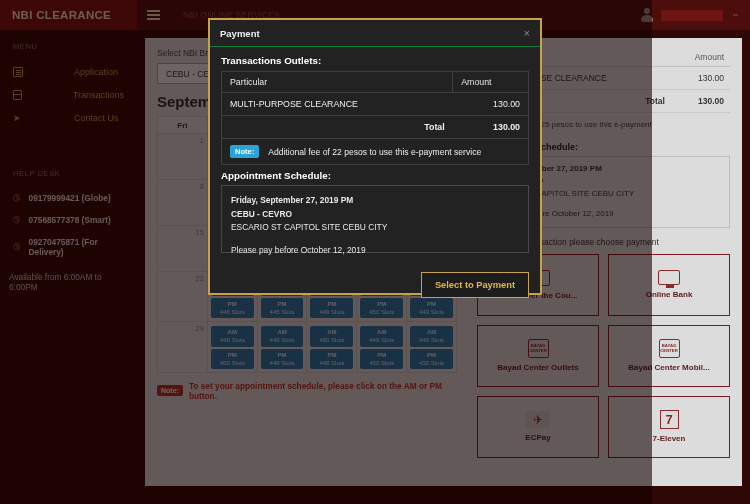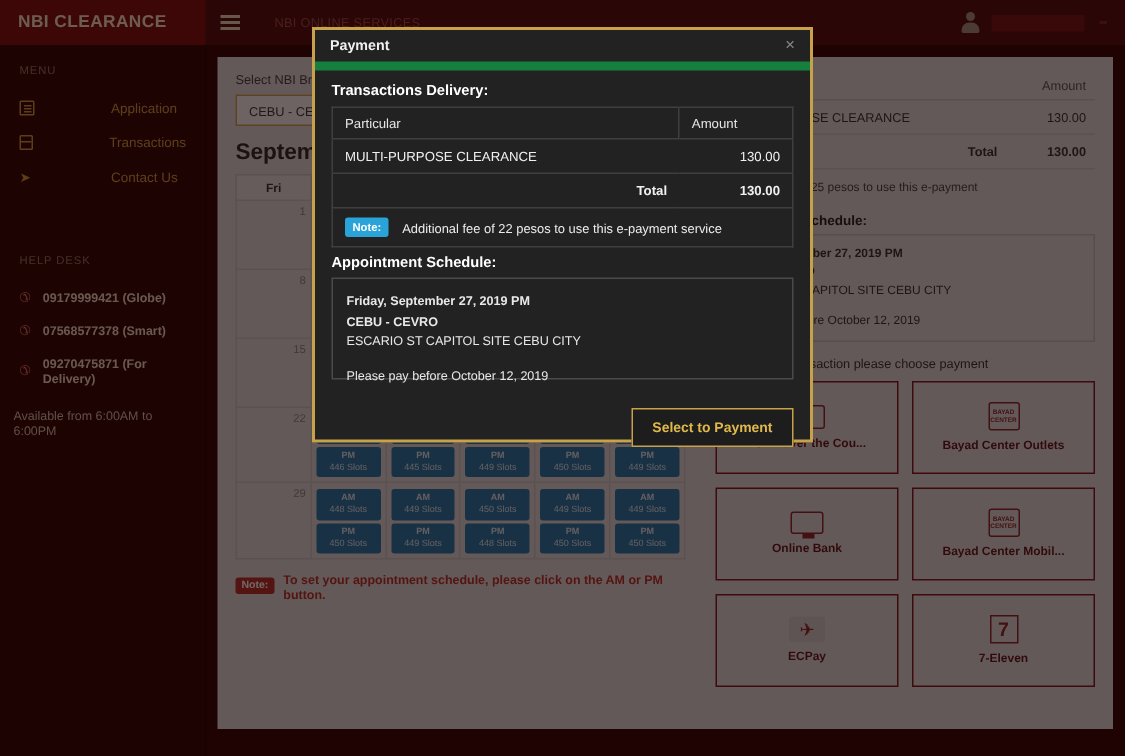--- a/index.html
+++ b/index.html
@@ -2,21 +2,21 @@
 <html><head>
 <meta charset="utf-8">
 <style>
   * { box-sizing: border-box; margin: 0; padding: 0; }
   html, body {
     width: 750px; height: 504px;
     font-family: "Liberation Sans", sans-serif;
     background: #2a0505;
     overflow: hidden;
   }
-  #app { position: relative; width: 750px; height: 504px; background: #000000; }
+  #app { position: relative; width: 652px; height: 504px; background: #000000; }
 
   
   .topbar { position: absolute; top: 0; left: 0; width: 750px; height: 30px;
             background: #4c0d0d; display: flex; align-items: center; }
   .brandbox { width: 137px; height: 30px; background: #7b1113; display: flex;
               align-items: center; padding-left: 12px; }
   .brand { color: #f2e4c9; font-size: 11.5px; font-weight: bold; letter-spacing: .3px; }
   .hamburger { width: 32px; height: 30px; display: flex; flex-direction: column;
                justify-content: center; align-items: center; gap: 2.5px; cursor: pointer; }
   .hamburger span { display: block; width: 13px; height: 1.5px; background: #e8d7b4; }
@@ -114,21 +114,21 @@
   .ic-711 { width:19px; height:19px; border:1.6px solid #8a2a2a; display:flex;
             align-items:center; justify-content:center; font-size:13px;
             font-weight:bold; color:#8a2a2a; }
 
   
   .dim { position:absolute; inset:0; background: rgba(20,2,2,.60); }
 
   
   .modal { position:absolute; top:18px; left:208px; width:334px; height:277px;
            background:#222222; border:2px solid #c8a24a; }
-  .modal-head { height: 27px; border-bottom:6px solid #15803d; display:flex;
+  .modal-head { height: 27px; border-bottom:1px solid #15803d; display:flex;
                 align-items:center; padding: 0 10px; }
   .modal-title { color:#f0f0f0; font-size:9.5px; font-weight:bold; }
   .modal-x { margin-left:auto; color:#8a8a8a; font-size:11px; line-height:1; cursor:pointer; }
   .modal-body { padding: 8px 11px 10px; }
   .m-h { color:#ffffff; font-size:9.8px; font-weight:bold; margin-bottom:5px; }
   .m-table { width:100%; border-collapse:collapse; border:1px solid #3f3f3f; }
   .m-table th { font-size:8.8px; color:#e6e6e6; font-weight:normal; text-align:left;
                 padding: 5px 8px; border-bottom:1px solid #3f3f3f; }
   .m-table th.amt { border-left:1px solid #3f3f3f; }
   .m-table td { font-size:8.8px; color:#f0f0f0; padding: 6px 8px;
@@ -342,26 +342,26 @@
           <span>Please pay before October 12, 2019</span>
         </div>
         <div class="r-sub">To complete transaction please choose payment</div>
 
         <div class="pay-grid">
           <div class="pay-card">
             <span class="pay-ico ic-bank"></span>
             <span class="plabel">Bank Over the Cou...</span>
           </div>
           <div class="pay-card">
+            <span class="pay-ico ic-mon"></span>
+            <span class="plabel">Online Bank</span>
+          </div>
+          <div class="pay-card">
             <span class="pay-ico ic-bc">BAYAD CENTER</span>
             <span class="plabel">Bayad Center Outlets</span>
-          </div>
-          <div class="pay-card">
-            <span class="pay-ico ic-mon"></span>
-            <span class="plabel">Online Bank</span>
           </div>
           <div class="pay-card">
             <span class="pay-ico ic-bc">BAYAD CENTER</span>
             <span class="plabel">Bayad Center Mobil...</span>
           </div>
           <div class="pay-card">
             <span class="pay-ico ic-ec">✈</span>
             <span class="plabel">ECPay</span>
           </div>
           <div class="pay-card">
@@ -374,21 +374,21 @@
   </div>
 
   <div class="dim"></div>
 
   <div class="modal">
     <div class="modal-head">
       <span class="modal-title">Payment</span>
       <span class="modal-x">×</span>
     </div>
     <div class="modal-body">
-      <div class="m-h">Transactions Delivery:</div>
+      <div class="m-h">Transactions Outlets:</div>
       <table class="m-table">
         <tbody>
             <tr>
           <th>Particular</th>
           <th class="amt">Amount</th>
         </tr>
         <tr>
           <td>MULTI-PURPOSE CLEARANCE</td>
           <td class="amt">130.00</td>
         </tr>

